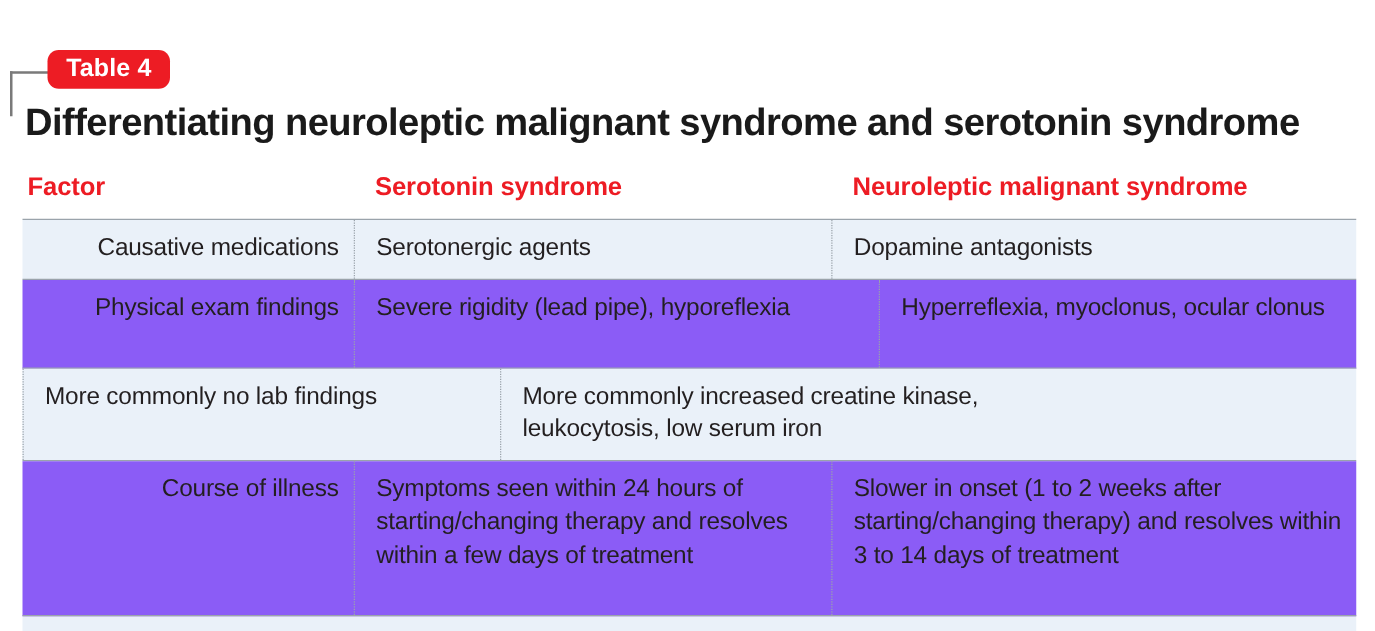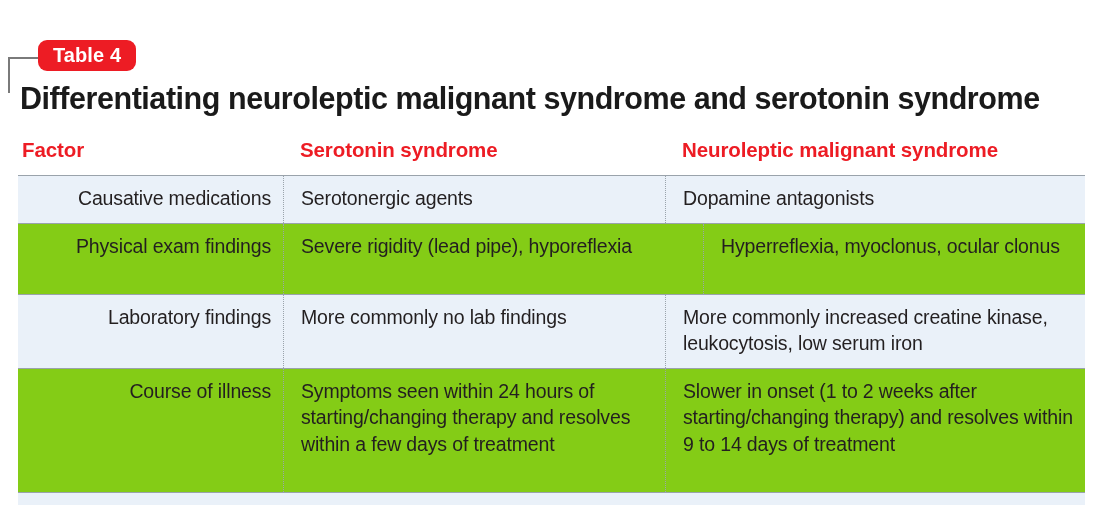--- a/index.html
+++ b/index.html
@@ -91,21 +91,21 @@
   .tbody {
     border-top: 1.5px solid #9aa3ab;
   }
 
   .row {
     display: flex;
     position: relative;
     border-bottom: 1.5px solid #9aa3ab;
   }
   .row.alt-light { background: #eaf1f9; }
-  .row.alt-dark  { background: #84cc16; }
+  .row.alt-dark  { background: #8b5cf6; }
 
   .row .cell {
     box-sizing: border-box;
     font-size: 19.5px;
     line-height: 26.5px;
     color: #231f20;
     padding: 9px 12px 11px 12px;
     letter-spacing: -0.15px;
   }
   .row .c0 { width: 265px; text-align: right; }
@@ -154,29 +154,28 @@
         <div class="cell c2">Dopamine antagonists</div>
       </div>
 
       <div class="row r1 alt-dark">
         <div class="cell c0">Physical exam findings</div>
         <div class="cell c2">Severe rigidity (lead pipe), hyporeflexia</div>
         <div class="cell c1">Hyperreflexia, myoclonus, ocular clonus</div>
       </div>
 
       <div class="row r2 alt-light">
-        <div class="cell c0">Laboratory findings</div>
         <div class="cell c1">More commonly no lab findings</div>
         <div class="cell c2">More commonly increased creatine kinase, leukocytosis, low serum iron</div>
       </div>
 
       <div class="row r3 alt-dark">
         <div class="cell c0">Course of illness</div>
         <div class="cell c1">Symptoms seen within 24 hours of starting/changing therapy and resolves within a few days of treatment</div>
-        <div class="cell c2">Slower in onset (1 to 2 weeks after starting/changing therapy) and resolves within 9 to 14 days of treatment</div>
+        <div class="cell c2">Slower in onset (1 to 2 weeks after starting/changing therapy) and resolves within 3 to 14 days of treatment</div>
       </div>
 
     </div>
 
     <div class="source"><b>Source</b><span>: </span><span>Reference 17</span></div>
 
   </div>
 </div>
 
 </body></html>

